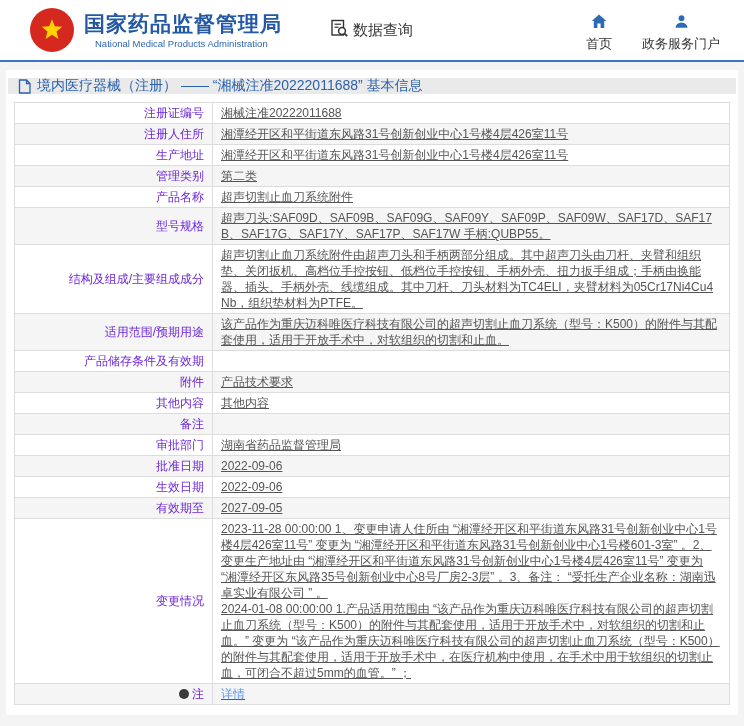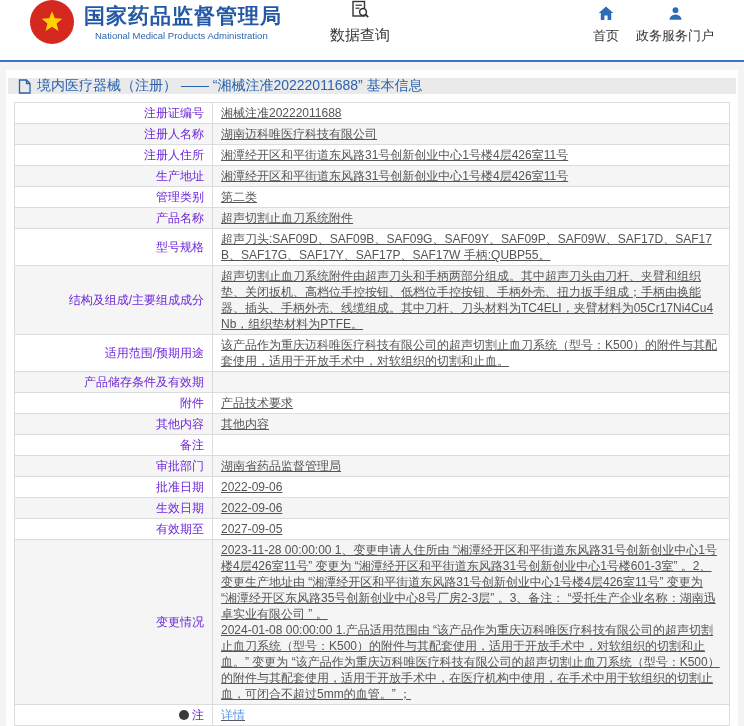--- a/index.html
+++ b/index.html
@@ -7,36 +7,36 @@
   body {
     width:744px; height:726px; overflow:hidden;
     background:#f4f4f4;
     font-family:"Liberation Sans","DejaVu Sans",sans-serif;
     color:#555;
   }
   
   .site-header {
     background:#ffffff; height:62px;
     border-bottom:2px solid #3d74c8;
-    display:flex; align-items:flex-start;
+    display:flex; align-items:center;
   }
   .brand { display:flex; align-items:center; margin-left:30px; }
   .emblem {
     width:44px; height:44px; border-radius:50%;
     background:#d5281e; display:flex; align-items:center; justify-content:center;
     flex:0 0 auto;
   }
   .brand-text { margin-left:10px; }
   .brand-zh { color:#2258a5; font-size:21px; font-weight:bold; letter-spacing:1px; line-height:24px; }
   .brand-en { color:#2f66b0; font-size:9.5px; margin-top:2px;margin-left:11px; }
   .nav-query {
     display:flex; align-items:center; gap:4px;
-    margin-left:48px; font-size:15px; color:#333; cursor:pointer;flex-direction:column;
-  }
-  .header-right { margin-left:auto; margin-right:30px; display:flex; gap:17px; }
+    margin-left:48px; font-size:15px; color:#333; cursor:pointer;
+  }
+  .header-right { margin-left:auto; margin-right:24px; display:flex; gap:30px; }
   .hr-item {
     display:flex; flex-direction:column; align-items:center; gap:3px;
     font-size:13px; color:#333; cursor:pointer; padding-top:6px;
   }
   
   .content { padding:8px 6px 0 6px; }
   .panel { background:#ffffff; padding:8px 2px 10px 2px; }
   .title-bar {
     background:#eaeaea; height:16px;
     display:flex; align-items:center; gap:6px;
@@ -131,24 +131,20 @@
       <span>境内医疗器械（注册） —— “湘械注准20222011688” 基本信息</span>
     </div>
 
     <table class="info">
       <tbody>
           <tr>
             <td class="label-cell">注册证编号</td>
             <td class="value-cell">湘械注准20222011688</td>
           </tr>
           <tr>
-            <td class="label-cell">注册人名称</td>
-            <td class="value-cell">湖南迈科唯医疗科技有限公司</td>
-          </tr>
-          <tr>
             <td class="label-cell">注册人住所</td>
             <td class="value-cell">湘潭经开区和平街道东风路31号创新创业中心1号楼4层426室11号</td>
           </tr>
           <tr>
             <td class="label-cell">生产地址</td>
             <td class="value-cell">湘潭经开区和平街道东风路31号创新创业中心1号楼4层426室11号</td>
           </tr>
           <tr>
             <td class="label-cell">管理类别</td>
             <td class="value-cell">第二类</td>

